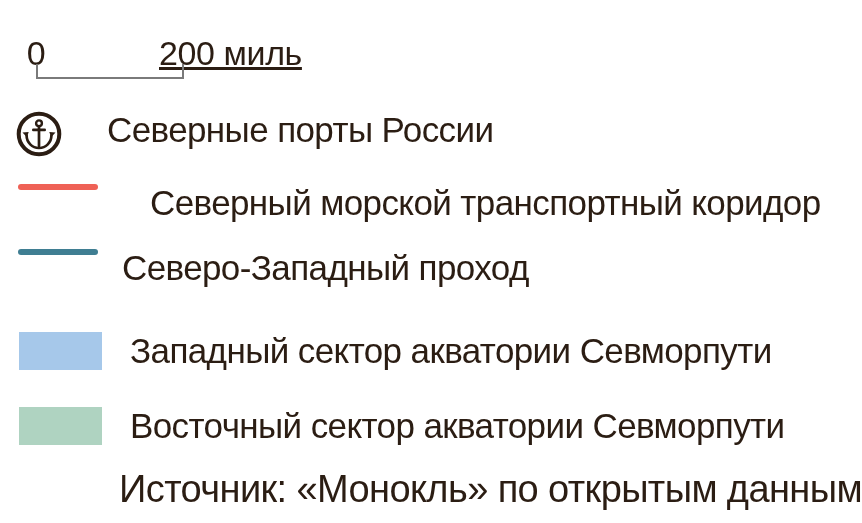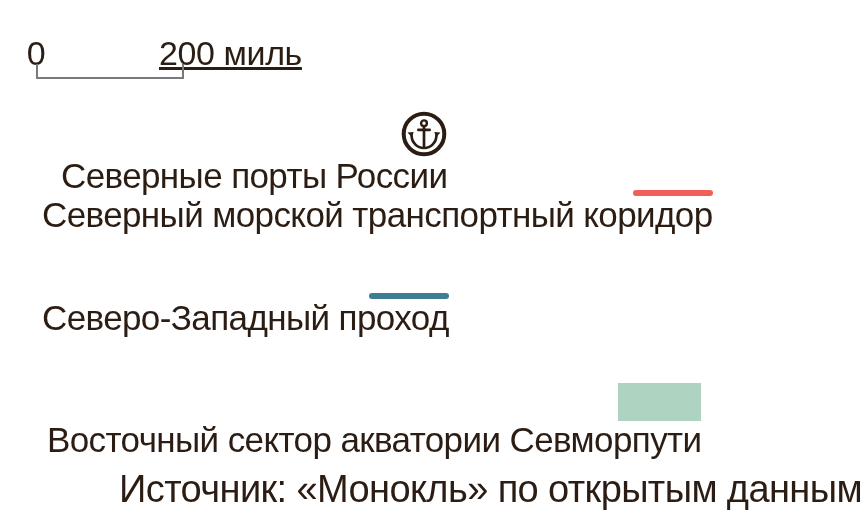--- a/index.html
+++ b/index.html
@@ -31,45 +31,45 @@
     left: 36px;
     top: 64px;
     width: 148px;
     height: 15px;
     border-left: 2px solid #7a7a7a;
     border-right: 2px solid #7a7a7a;
     border-bottom: 2px solid #7a7a7a;
   }
 
   
-  .row { position: absolute; display: flex; align-items: flex-end; white-space: nowrap; flex-direction: column; }
+  .row { position: absolute; display: flex; align-items: flex-start; white-space: nowrap; }
   .row-label {
     font-size: 35px;
     line-height: 38px;
     letter-spacing: -0.6px;
     color: #2b1d13;
   }
 
   .ports-row { left: 16px; top: 111px; height: 50px; }
   .ports-row .row-label { margin-left: 45px; }
   .anchor-badge { width: 46px; height: 46px; display: block; flex: 0 0 auto; }
 
   .route-row { left: 18px; height: 36px; }
-  .route-red  { top: 190px; }
-  .route-teal { top: 249px; margin-top: 44px; }
+  .route-red  { top: 184px; gap: 28px; }
+  .route-teal { top: 249px; }
   .line-swatch {
     width: 80px; height: 6px;
     border-radius: 3px;
     flex: 0 0 auto;
   }
   .route-row .row-label { margin-left: 24px; }
 
   .sector-row { left: 19px; height: 38px; }
   .sector-west { top: 332px; }
-  .sector-east { top: 383px; }
+  .sector-east { top: 407px; }
   .area-swatch {
     width: 83px; height: 38px;
     flex: 0 0 auto;
   }
   .sector-row .row-label { margin-left: 28px; }
 
   
   .source-line {
     position: absolute;
     left: 0; right: 0;
@@ -108,20 +108,24 @@
   <div class="row route-row route-red">
     <span class="line-swatch" style="background: rgb(239, 97, 86);"></span>
     <span class="row-label">Северный морской транспортный коридор</span>
   </div>
 
   <div class="row route-row route-teal">
     <span class="line-swatch" style="background: rgb(63, 126, 146);"></span>
     <span class="row-label">Северо-Западный проход</span>
   </div>
 
+  <div class="row sector-row sector-west">
+    <span class="area-swatch" style="background: rgb(166, 200, 234);"></span>
+    <span class="row-label">Западный сектор акватории Севморпути</span>
+  </div>
 
   <div class="row sector-row sector-east">
     <span class="area-swatch" style="background: rgb(175, 211, 193);"></span>
     <span class="row-label">Восточный сектор акватории Севморпути</span>
   </div>
 
   <div class="source-line">Источник: «Монокль» по открытым данным</div>
 
 </div>
 

